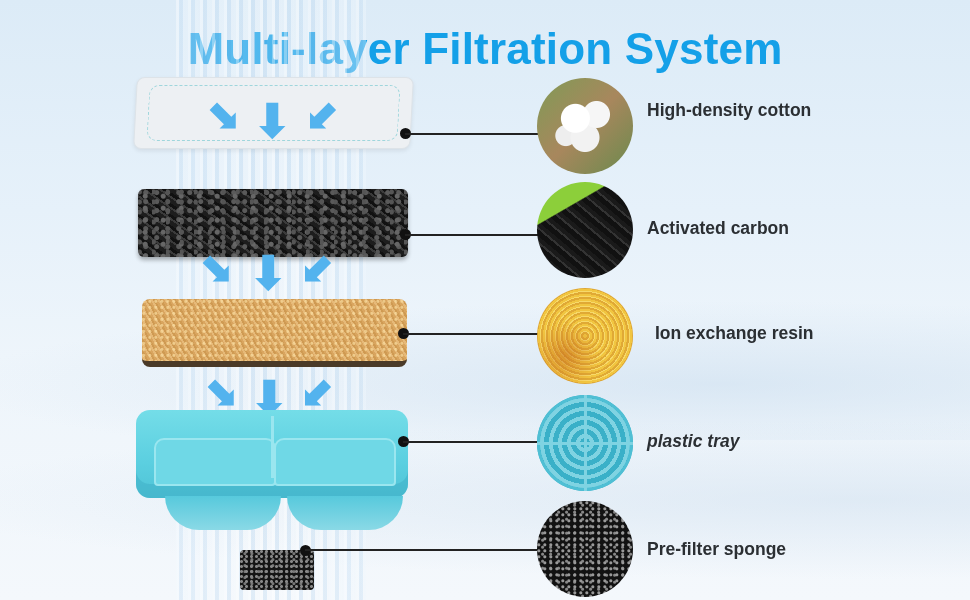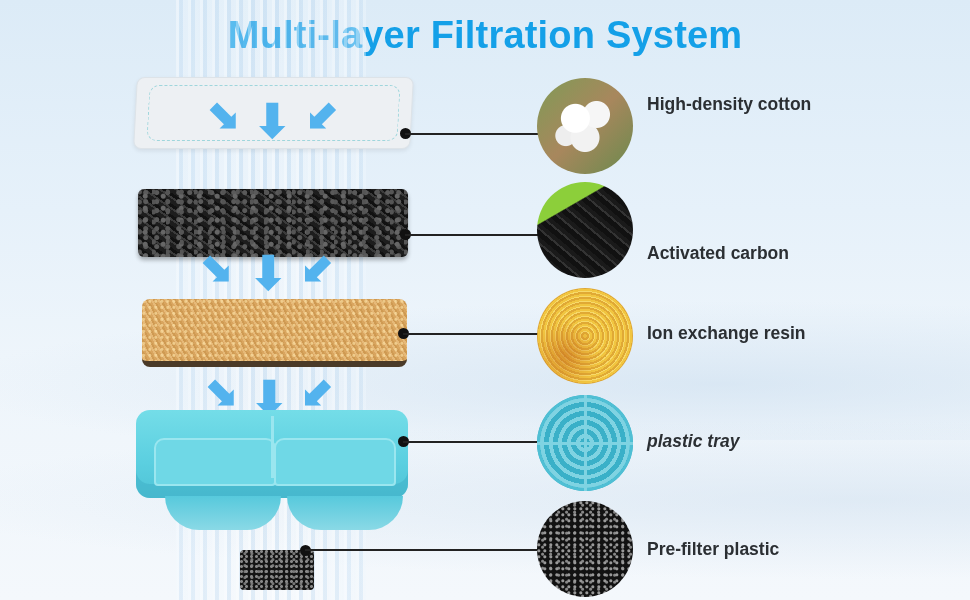--- a/index.html
+++ b/index.html
@@ -6,22 +6,22 @@
   body { width:970px; height:600px; overflow:hidden; font-family:"Liberation Sans", sans-serif; }
   .canvas {
     position:relative; width:970px; height:600px; overflow:hidden;
     background: linear-gradient(180deg, #dcebf7 0%, #e6f1fa 35%, #eef5fb 60%, #f4f8fc 100%);
   }
   .mist1 { position:absolute; left:-50px; top:300px; width:1100px; height:140px;
     background: radial-gradient(ellipse at 70% 60%, rgba(200,220,238,0.55), rgba(255,255,255,0) 70%); }
   .mist2 { position:absolute; left:-100px; top:420px; width:1200px; height:160px;
     background: radial-gradient(ellipse at 80% 50%, rgba(205,222,238,0.5), rgba(255,255,255,0) 70%); }
   .title {
-    position:absolute; left:0; width:970px; top:14px; text-align:center;
-    font-weight:bold; font-size:38px; color:#14a0e8; letter-spacing:0.2px;
+    position:absolute; left:0; width:970px; top:24px; text-align:center;
+    font-weight:bold; font-size:44px; color:#14a0e8; letter-spacing:0.2px;
   }
   
   .water {
     position:absolute; left:176px; top:0; width:190px; height:600px;
     background: repeating-linear-gradient(90deg, rgba(255,255,255,0.55) 0 3px, rgba(170,205,235,0.35) 3px 7px, rgba(255,255,255,0.25) 7px 12px);
     opacity:0.85;
   }
   .water::after { content:""; position:absolute; inset:0;
     background: linear-gradient(90deg, rgba(230,242,252,0.3), rgba(255,255,255,0.05) 50%, rgba(230,242,252,0.3)); }
   
@@ -150,20 +150,20 @@
   <div class="line" style="left:403px;top:441px;width:137px;"></div>
   <div class="dot" style="left:300px;top:545px;"></div>
   <div class="line" style="left:305px;top:549px;width:235px;"></div>
 
   <div class="circle c-cotton"></div>
   <div class="circle c-carbon"></div>
   <div class="circle c-resin"></div>
   <div class="circle c-tray"></div>
   <div class="circle c-sponge"></div>
 
-  <div class="label" style="top:93px;">
+  <div class="label" style="top:99px;">
     <div>High-density cotton</div>
   </div>
-  <div class="label" style="top:217px;margin-top:25px;">Activated carbon</div>
-  <div class="label" style="top:322px;">Ion exchange resin</div>
+  <div class="label" style="top:217px;">Activated carbon</div>
+  <div class="label" style="top:322px;margin-left:8px;">Ion exchange resin</div>
   <div class="label" style="top:430px;font-style:italic;">plastic tray</div>
-  <div class="label" style="top:538px;">Pre-filter plastic</div>
+  <div class="label" style="top:538px;">Pre-filter sponge</div>
 </div>
 
 </body></html>

